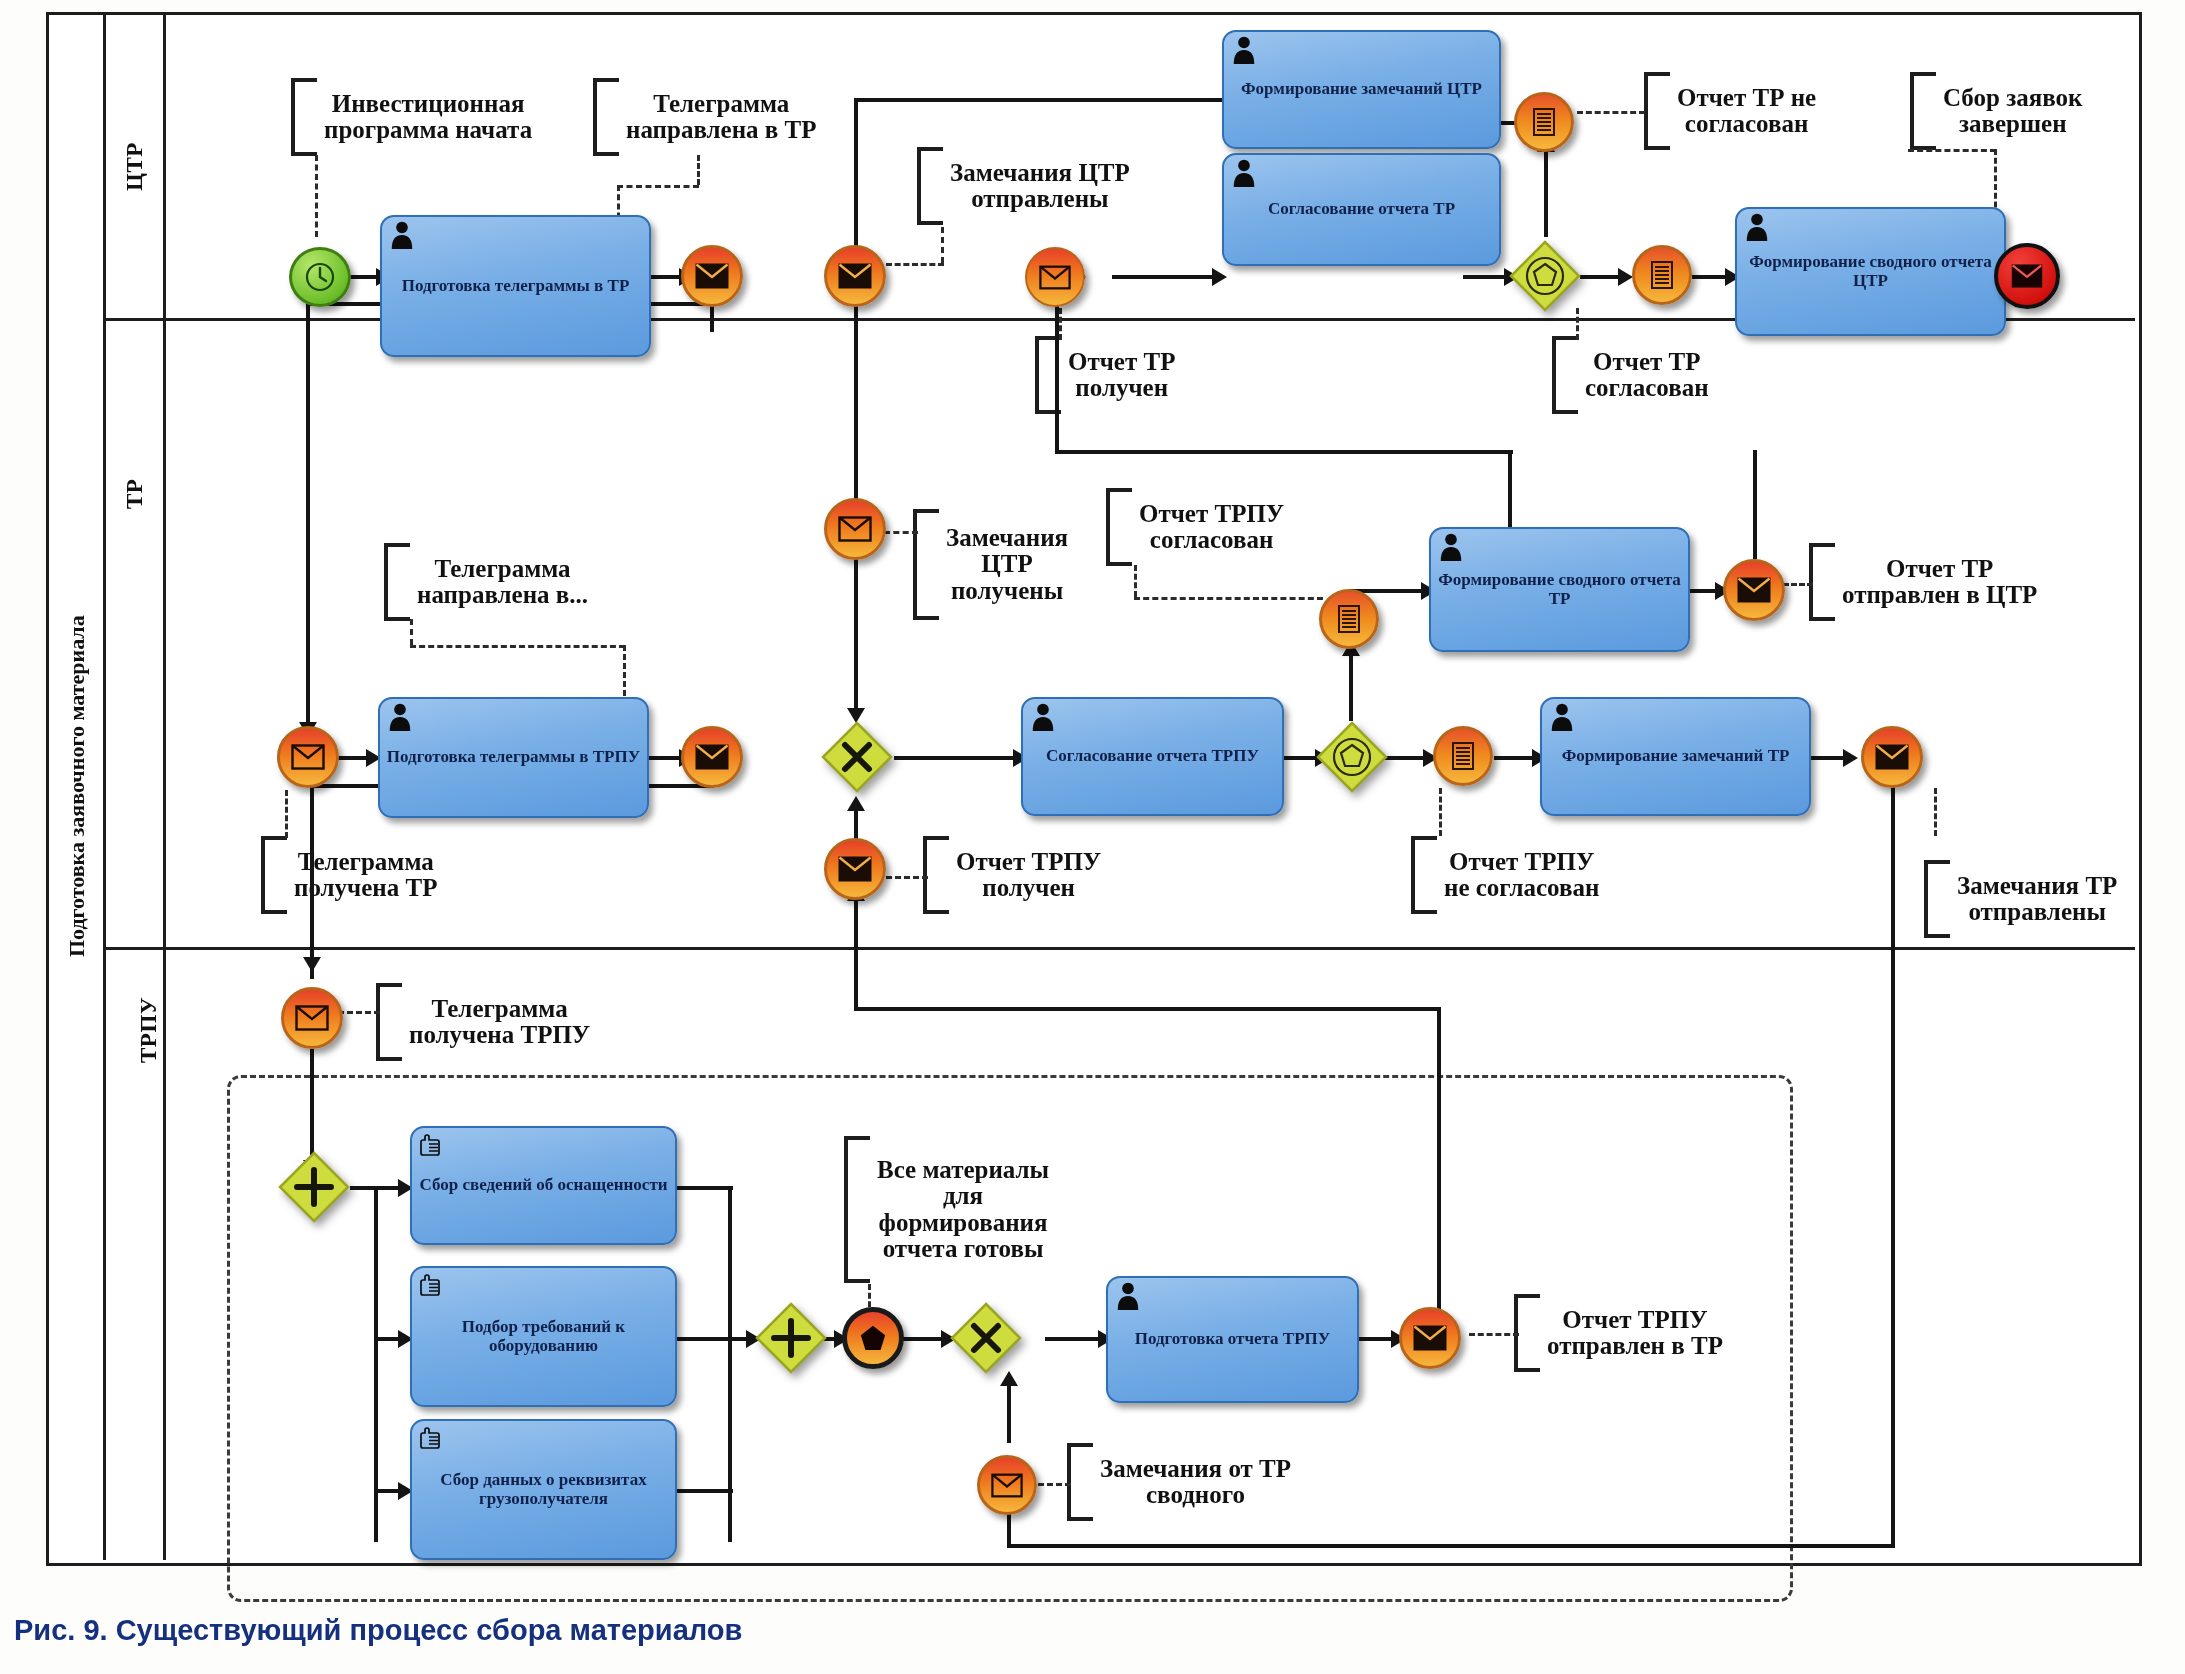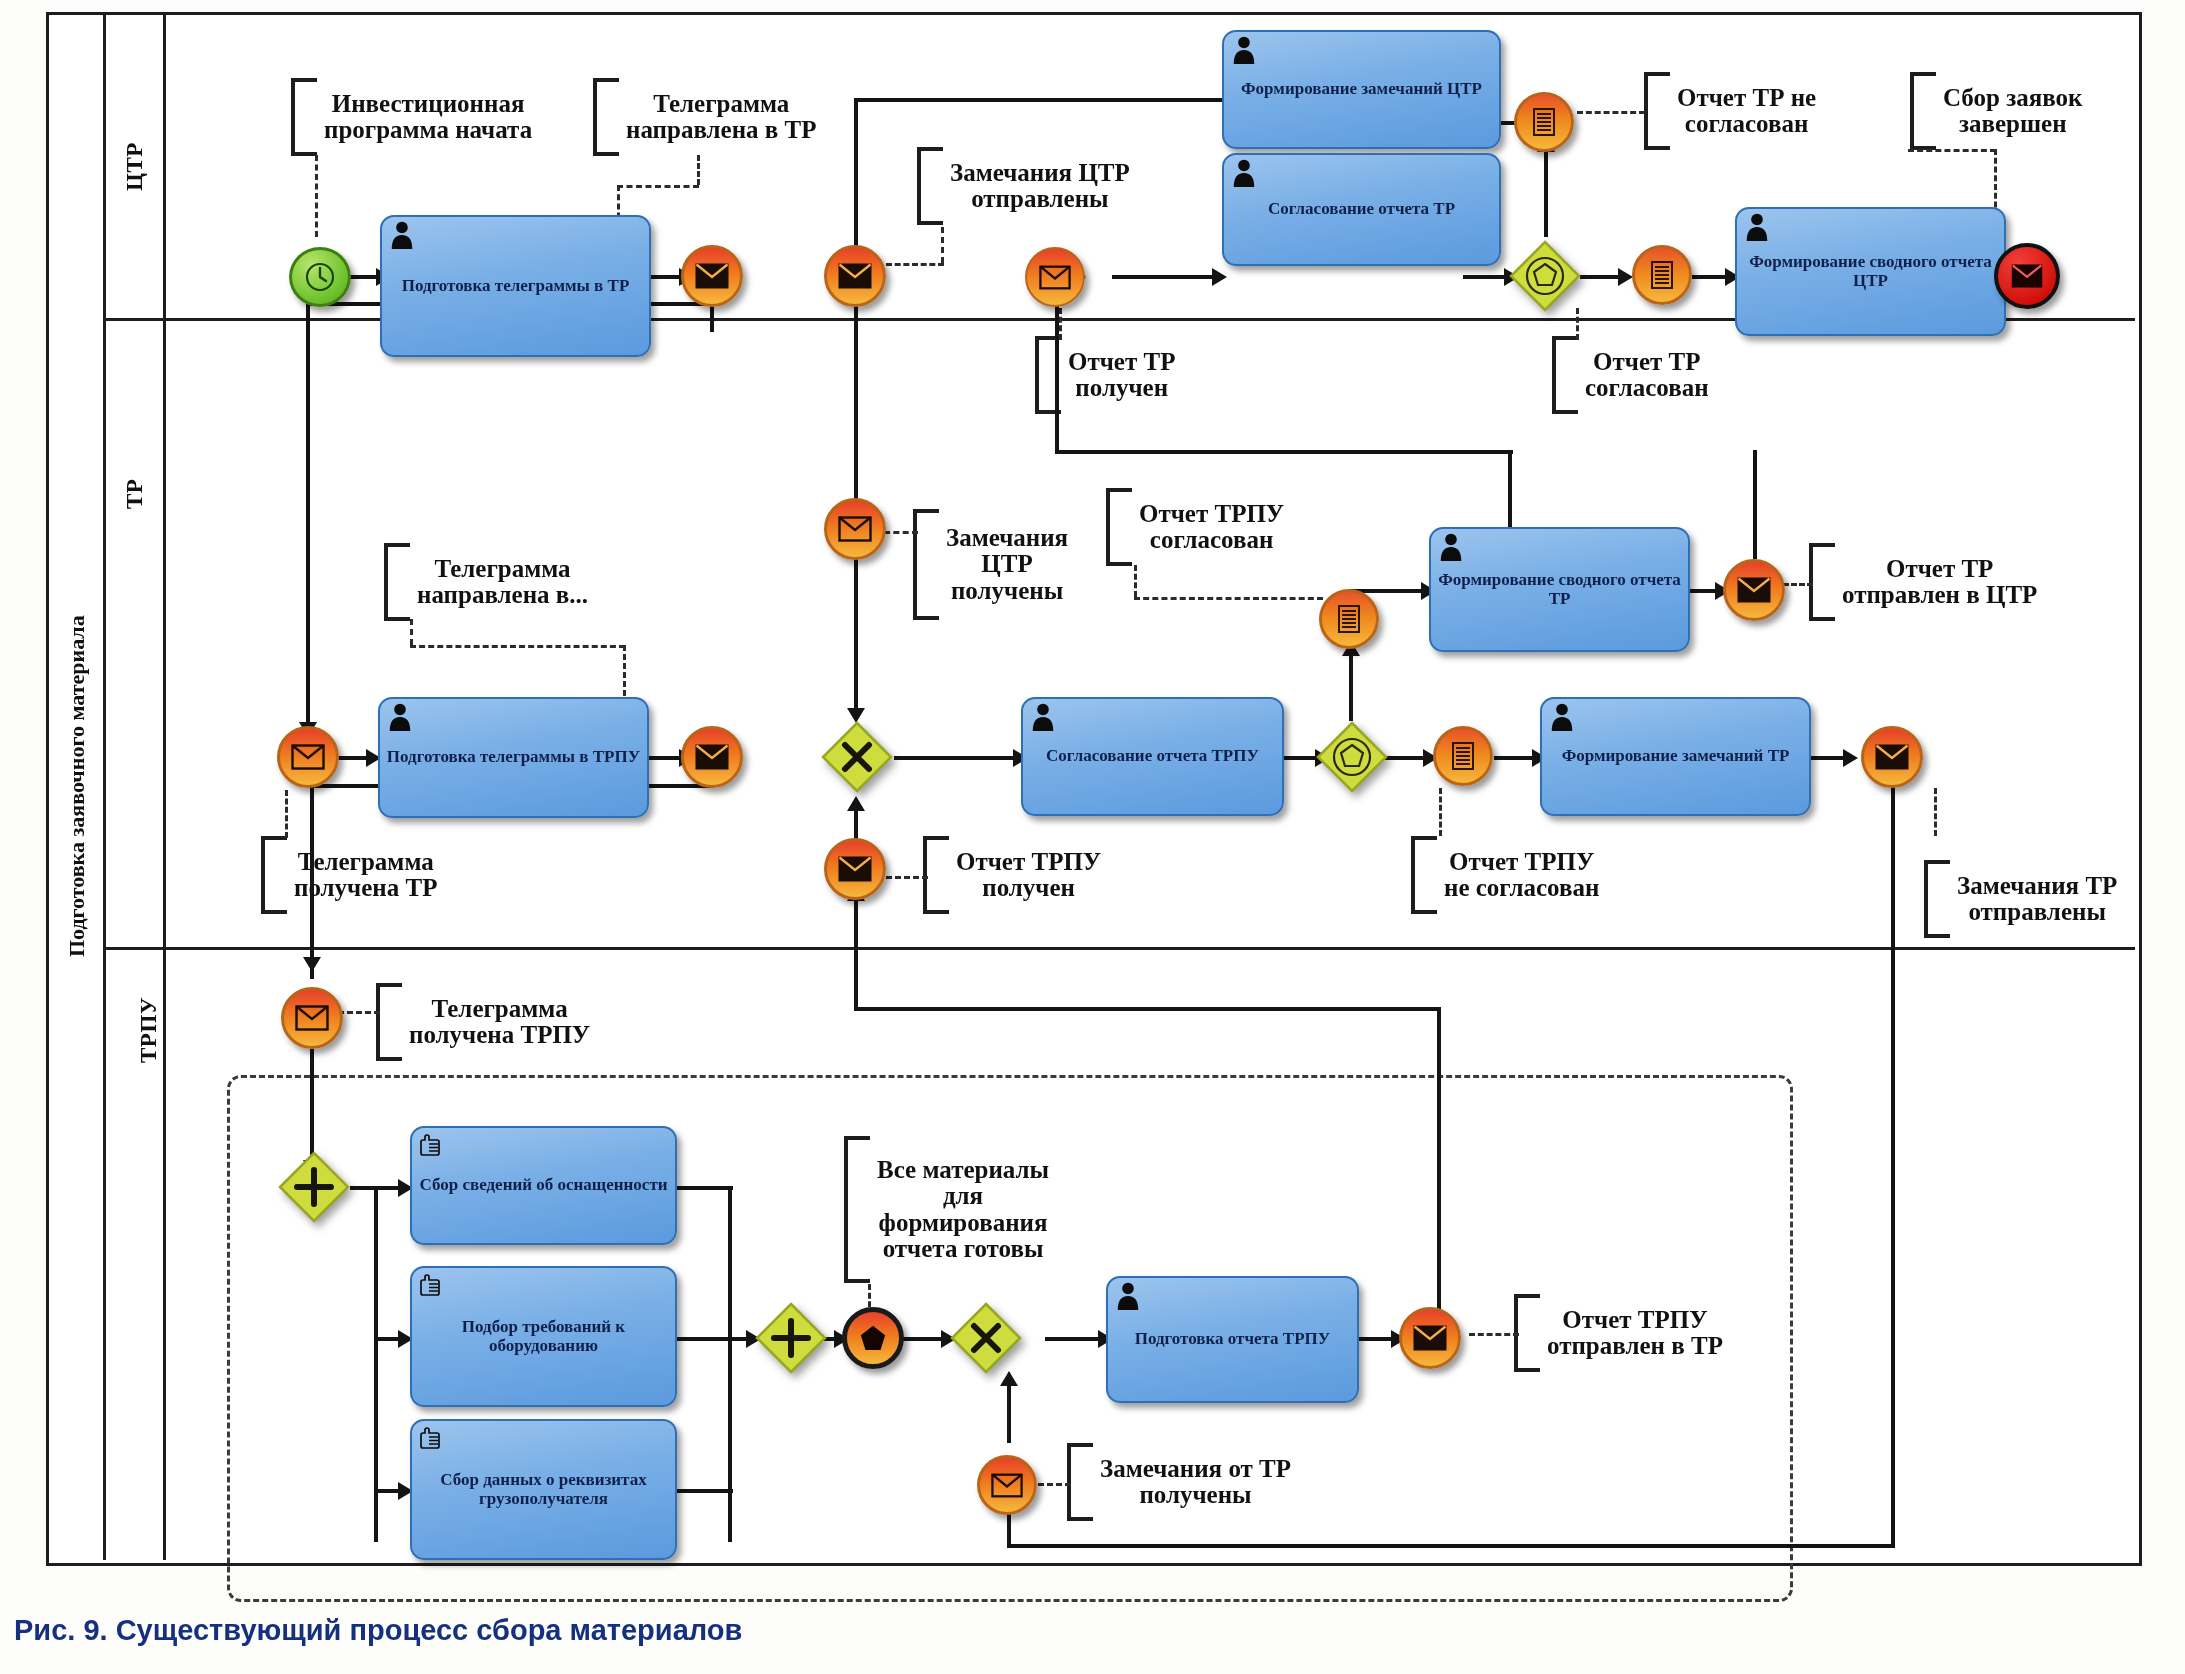--- a/index.html
+++ b/index.html
@@ -190,21 +190,21 @@
 отчета готовы</div>
   </div>
   <div class="anno c" style="left:1514px;top:1294px;height:78px;">
     <div class="brk"></div>
     <div class="txt">Отчет ТРПУ
 отправлен в ТР</div>
   </div>
   <div class="anno c" style="left:1067px;top:1443px;height:78px;">
     <div class="brk"></div>
     <div class="txt">Замечания от ТР
-получены</div>
+сводного</div>
   </div>
 
   <div class="seq h" style="left:350px;top:275px;width:30px;"></div>
   <div class="ar r" style="left:376px;top:268px;"></div>
 
   <div class="seq h" style="left:649px;top:275px;width:38px;"></div>
   <div class="ar r" style="left:679px;top:268px;"></div>
 
   <div class="seq v" style="left:710px;top:302px;height:30px;"></div>
 

